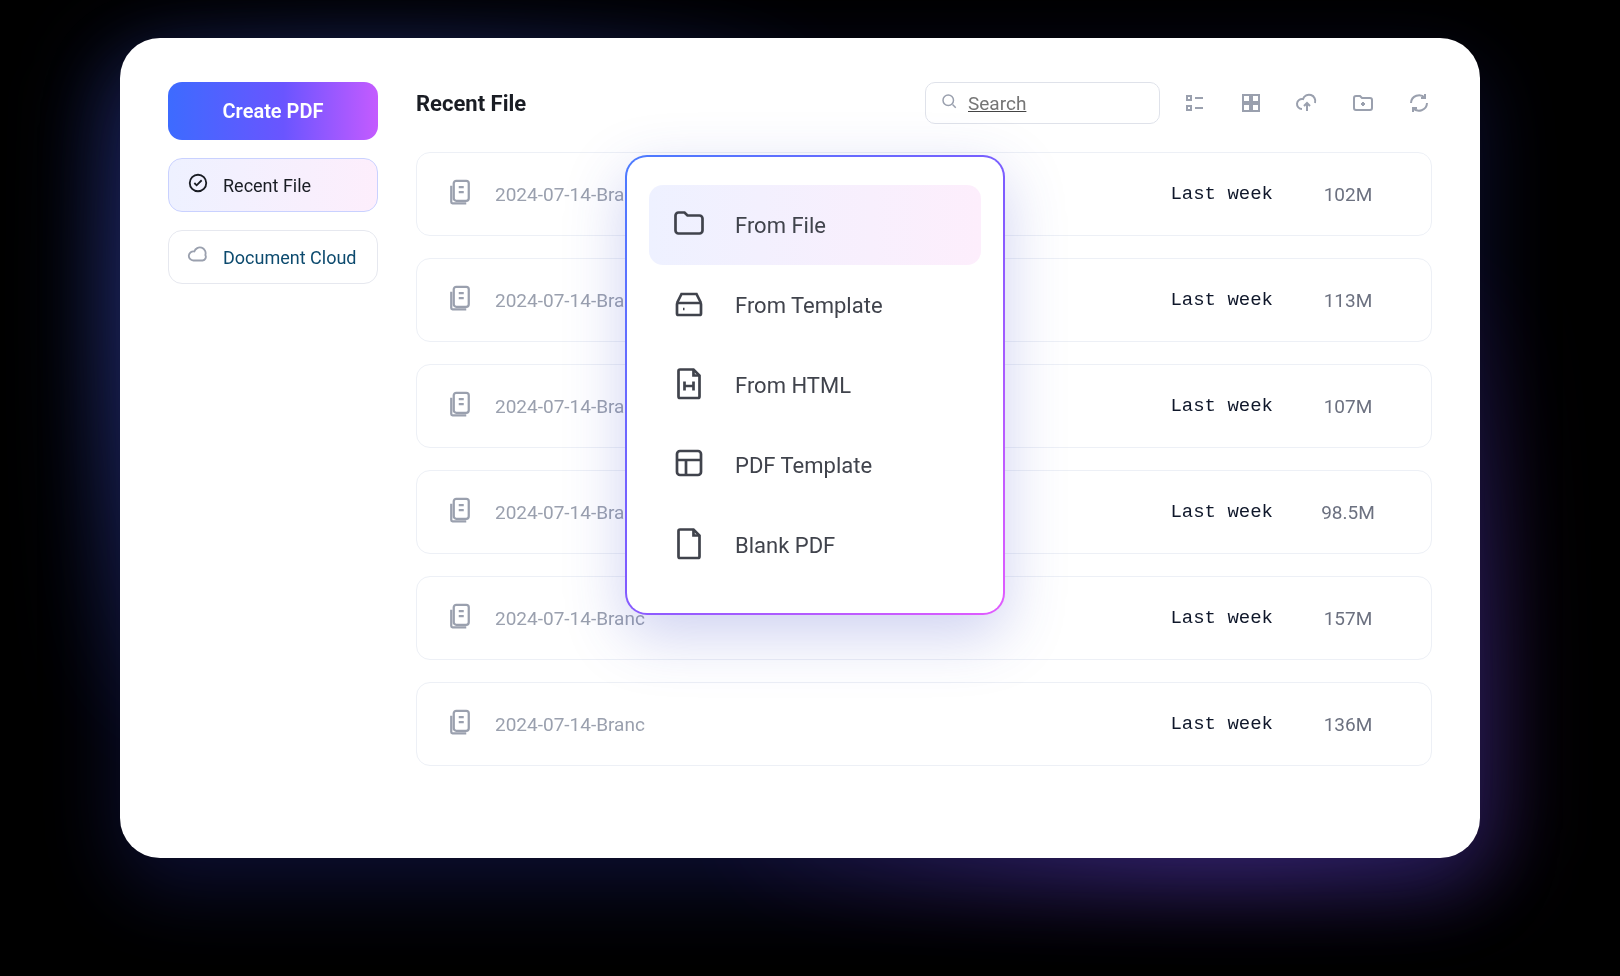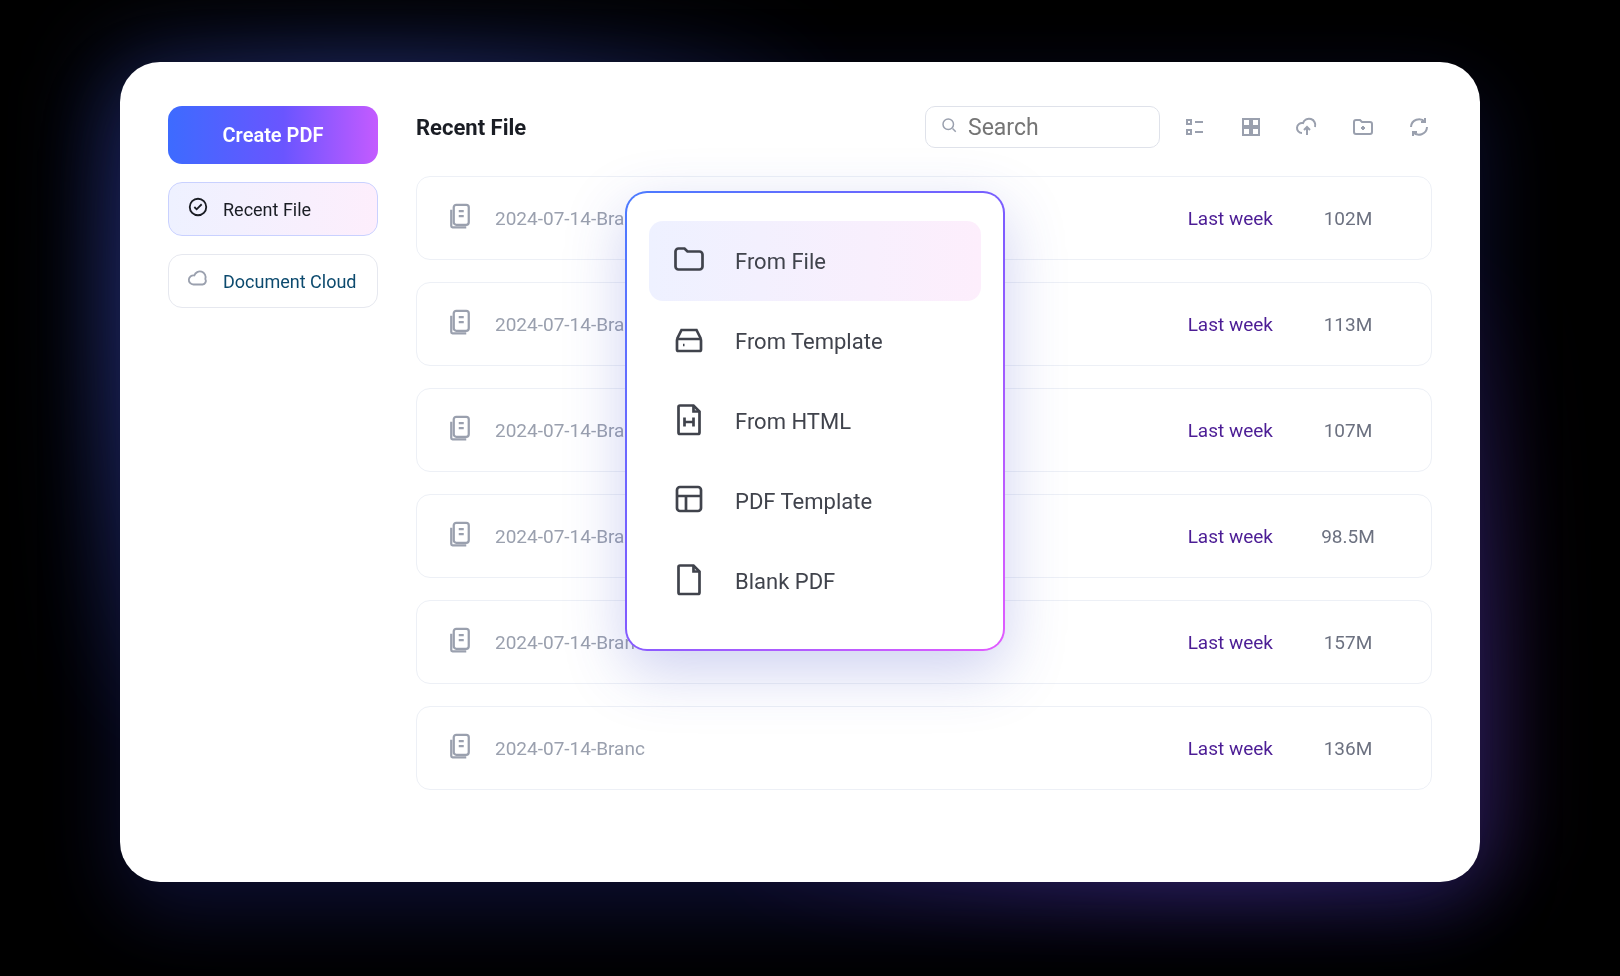--- a/index.html
+++ b/index.html
@@ -1,58 +1,58 @@
 <!DOCTYPE html>
 <html><head>
 <meta charset="utf-8">
 <style>
   *{box-sizing:border-box;margin:0;padding:0;font-family:-apple-system,BlinkMacSystemFont,"Segoe UI",Roboto,Helvetica,Arial,sans-serif;}
   body{background:#000;width:1620px;height:976px;position:relative;overflow:hidden;}
   .glow{position:absolute;left:90px;top:40px;width:1420px;height:850px;border-radius:60px;
         background:radial-gradient(circle at 20% 30%,rgba(80,110,255,.5),transparent 40%),
                    radial-gradient(circle at 80% 80%,rgba(160,80,255,.4),transparent 40%);
         filter:blur(40px);}
-  .app{position:absolute;left:120px;top:62px;width:1360px;height:820px;background:#fff;border-radius:40px;
+  .app{position:absolute;left:120px;top:38px;width:1360px;height:820px;background:#fff;border-radius:40px;
        box-shadow:0 30px 80px rgba(50,60,200,.25);padding:44px 48px;display:flex;gap:38px;overflow:hidden;}
 
   
   .sidebar{flex:0 0 210px;display:flex;flex-direction:column;gap:18px;}
   .create-btn{height:58px;border-radius:14px;background:linear-gradient(90deg,#3d6bff 0%,#6a55ff 55%,#c45bff 100%);
               color:#fff;font-size:20px;font-weight:600;display:flex;align-items:center;justify-content:center;cursor:pointer;border:none;}
   .nav-item{height:54px;border:1px solid #e6e8ef;border-radius:14px;display:flex;align-items:center;gap:14px;
             padding:0 18px;font-size:18px;color:#0c4a6e;cursor:pointer;}
   .nav-item svg{flex:0 0 22px;}
   .nav-item.active{color:#1a1d24;background:linear-gradient(90deg,#eef1ff 0%,#fdeefc 100%);border-color:#c9d1ff;}
   .nav-item.active svg{stroke:#1a1d24;}
 
   
   .main{flex:1;display:flex;flex-direction:column;min-width:0;}
   .topbar{display:flex;align-items:center;gap:22px;margin-bottom:28px;}
   .page-title{font-size:22px;font-weight:700;color:#1a1d24;}
   .spacer{flex:1;}
   .search{display:flex;align-items:center;height:42px;width:235px;border:1px solid #dfe2ea;border-radius:10px;
           padding:0 14px;color:#9aa0ae;gap:10px;}
-  .search input{border:none;outline:none;font-size:23px;color:#444;width:100%;background:transparent;}
+  .search input{border:none;outline:none;font-size:19px;color:#444;width:100%;background:transparent;text-decoration:underline;}
   .tool-icons{display:flex;align-items:center;gap:30px;color:#9aa0ae;}
   .tool-icons .ibtn{width:26px;height:26px;display:flex;align-items:center;justify-content:center;cursor:pointer;}
 
   
   .files{display:flex;flex-direction:column;gap:22px;}
   .file-row{height:84px;border:1px solid #edf0f6;border-radius:14px;display:flex;align-items:center;
             padding:0 28px;color:#9aa0ae;font-size:19px;gap:20px;cursor:pointer;}
   .file-row .fname{flex:1;min-width:0;overflow:hidden;white-space:nowrap;text-overflow:ellipsis;}
-  .file-row .fdate{flex:0 0 140px;text-align:right;color:#4c1d95;font-size:19px;}
+  .file-row .fdate{flex:0 0 140px;text-align:right;color:#0f172a;font-size:19px;font-family:Liberation Mono, monospace;}
   .file-row .fsize{flex:0 0 110px;text-align:center;color:#6c7180;font-size:19px;}
 
   
   .popover{position:absolute;left:625px;top:155px;width:380px;border-radius:22px;padding:28px 22px;
            background:#fff;border:2px solid transparent;
            background-image:linear-gradient(#fff,#fff),linear-gradient(135deg,#4b7bff 0%,#7e5bff 50%,#e35bff 100%);
            background-origin:border-box;background-clip:padding-box,border-box;
-           box-shadow:0 20px 60px rgba(60,70,200,.25);margin-top:36px;}
+           box-shadow:0 20px 60px rgba(60,70,200,.25);}
   .pop-item{height:80px;border-radius:14px;display:flex;align-items:center;gap:28px;padding:0 22px;
             font-size:22px;color:#40434c;cursor:pointer;}
   .pop-item.active{background:linear-gradient(90deg,#eef1ff 0%,#fdeefc 100%);}
   .pop-item svg{flex:0 0 36px;}
 </style>
 </head>
 <body>
 
 <div class="glow"></div>
 

